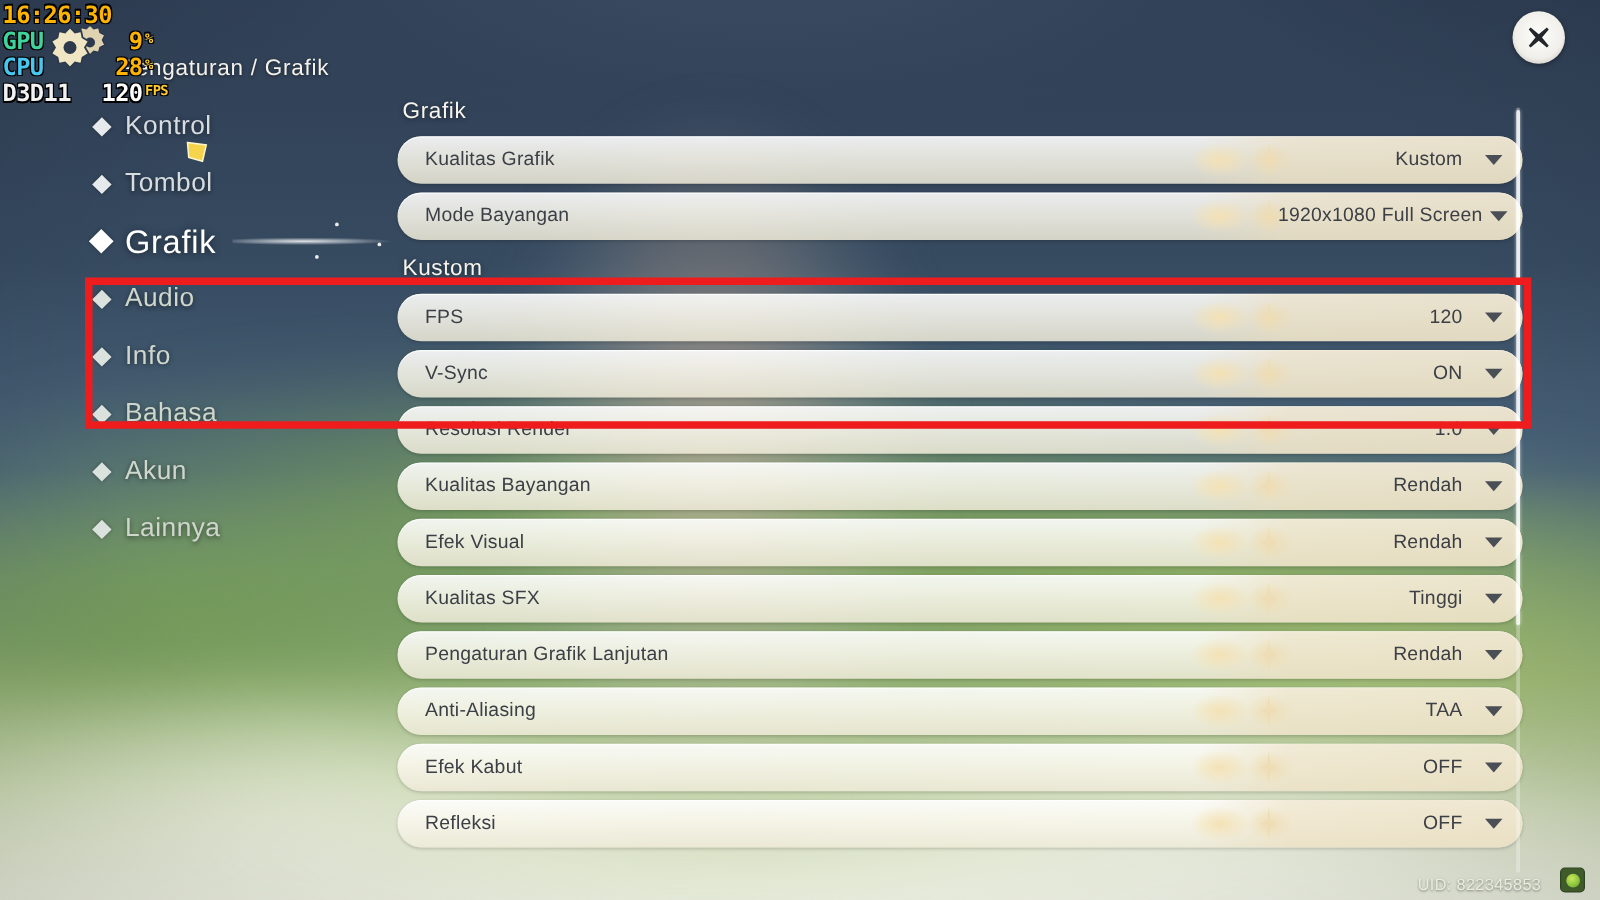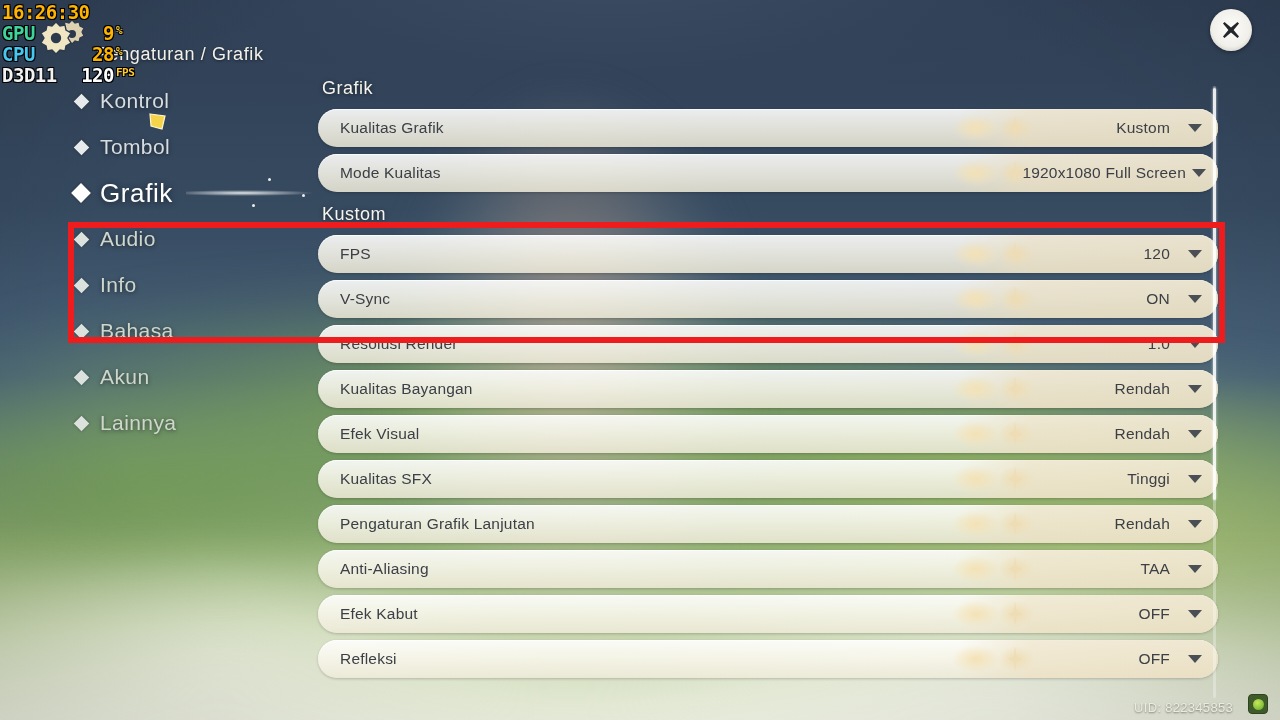--- a/index.html
+++ b/index.html
@@ -272,21 +272,21 @@
     <span class="sparkle"></span>
     <span class="tint"></span>
     <span class="label">Kualitas Grafik</span>
     <span class="value">Kustom</span>
     <span class="caret"></span>
   </div>
 
   <div class="opt wide">
     <span class="sparkle"></span>
     <span class="tint"></span>
-    <span class="label">Mode Kualitas</span>
+    <span class="label">Mode Bayangan</span>
     <span class="value">1920x1080 Full Screen</span>
     <span class="caret"></span>
   </div>
 
   <div class="section-head" id="head-kustom">Kustom</div>
 
   <div class="opt">
     <span class="sparkle"></span>
     <span class="tint"></span>
     <span class="label">FPS</span>

